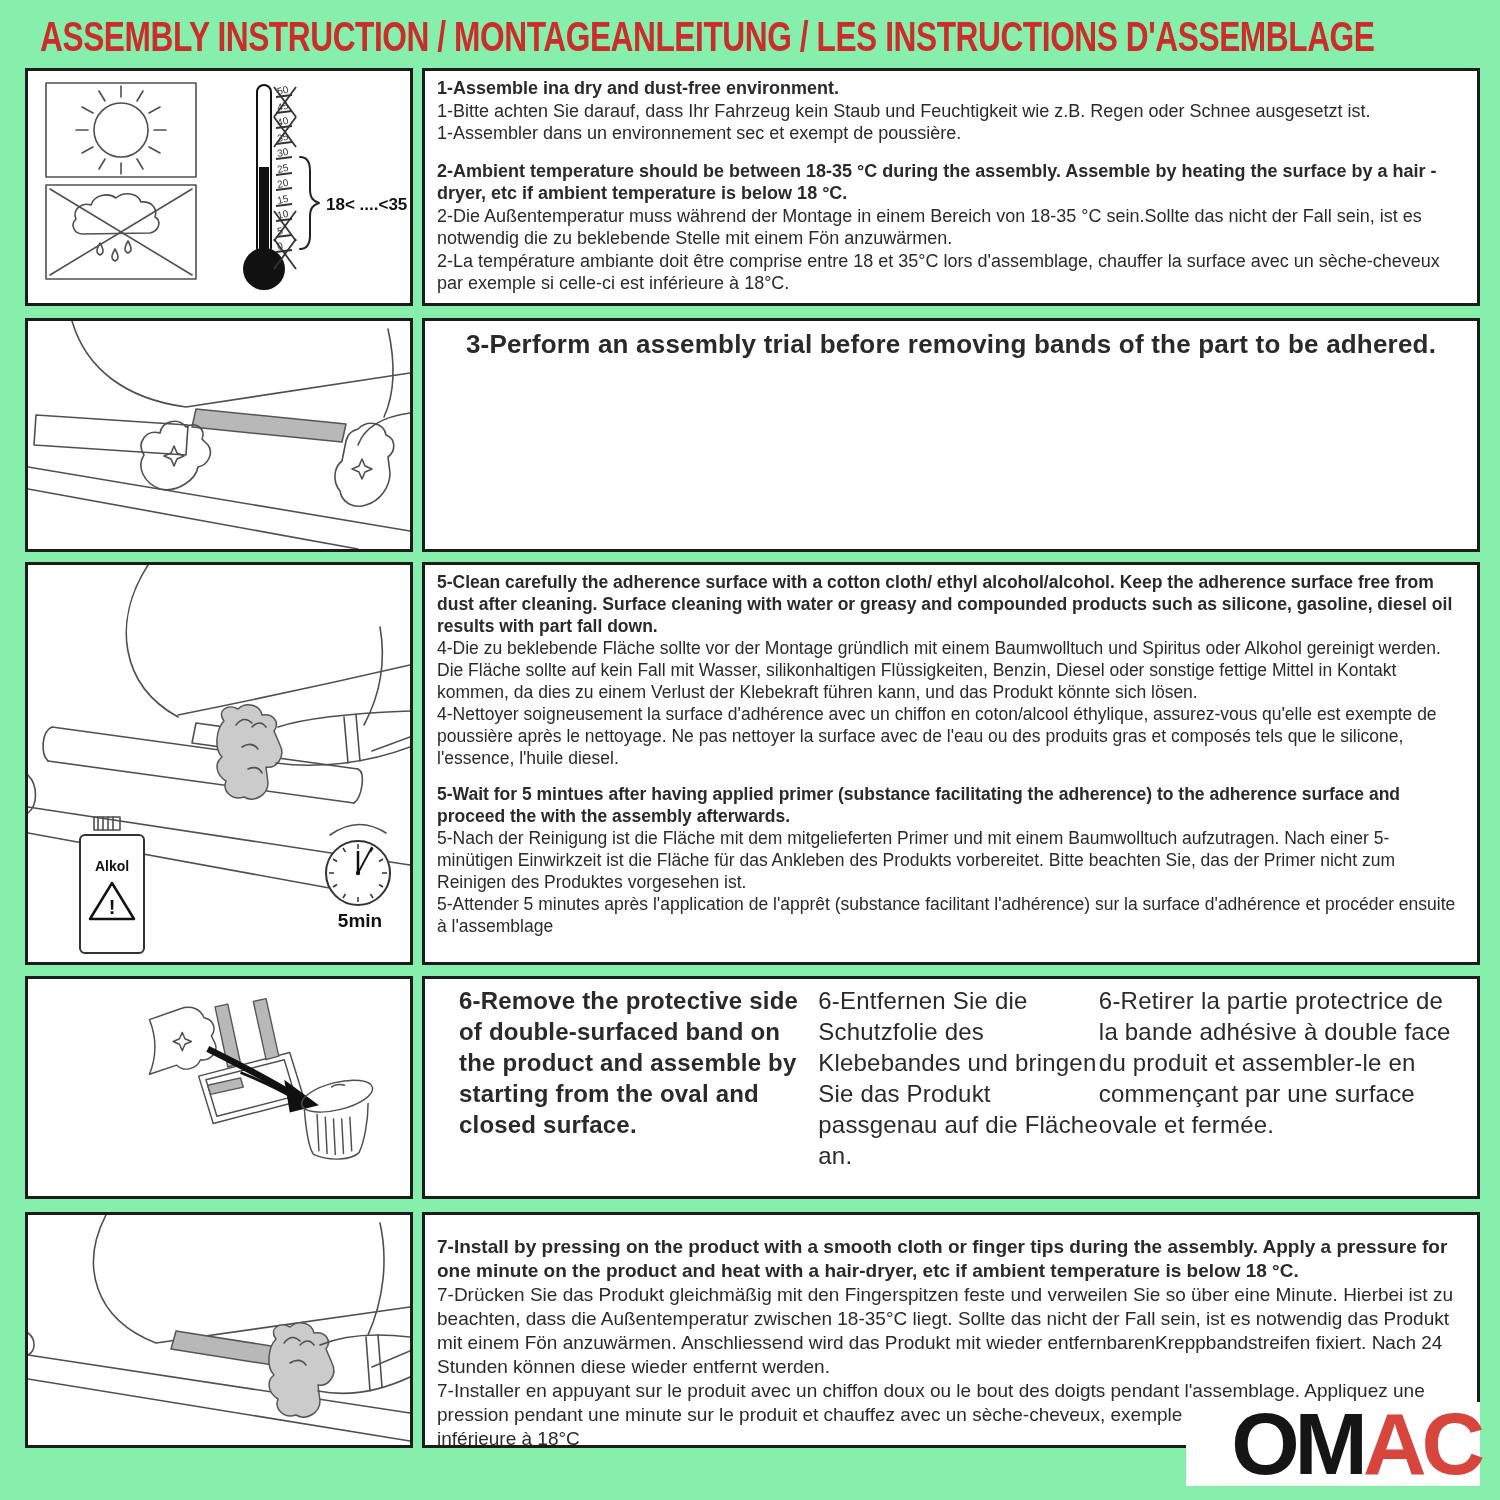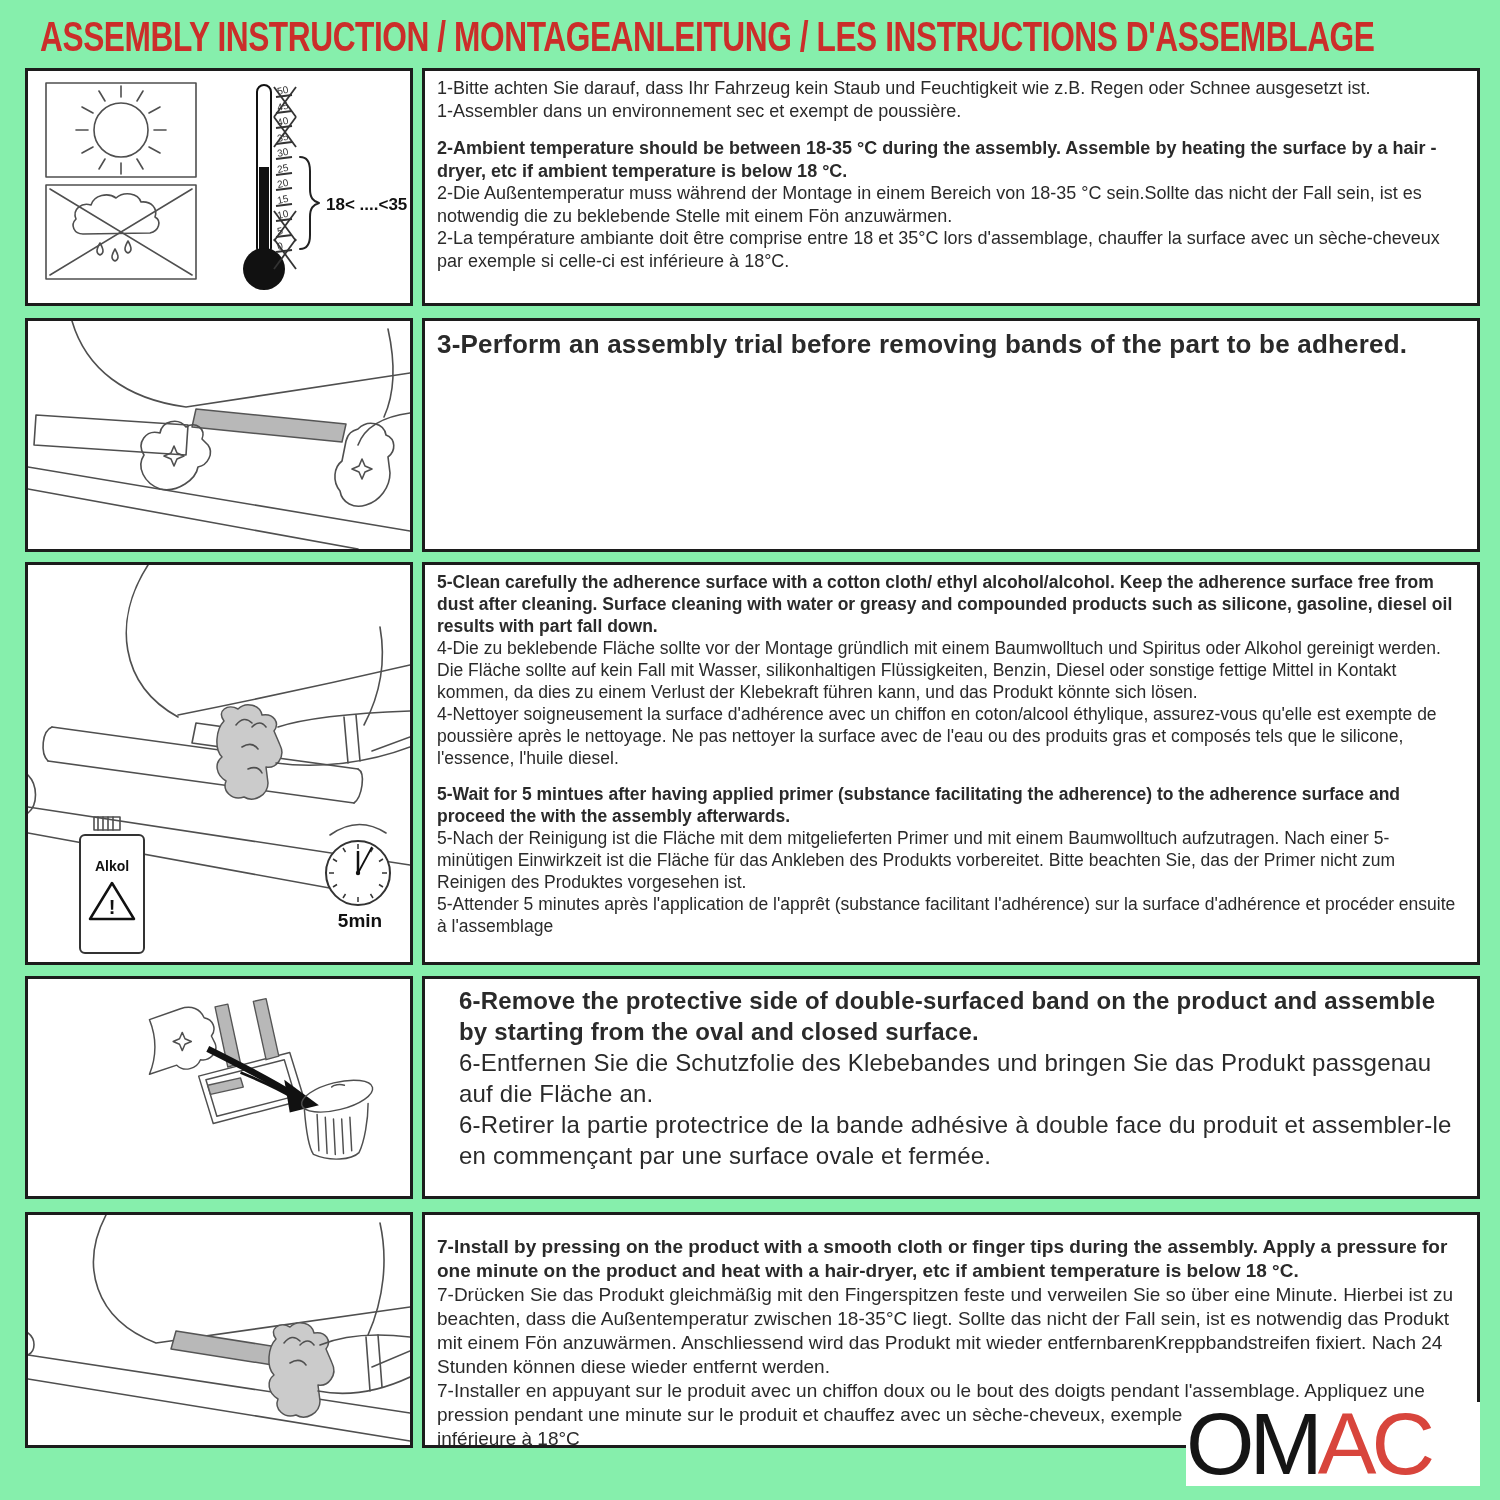--- a/index.html
+++ b/index.html
@@ -19,34 +19,34 @@
   .r5{top:1212px;height:236px;}
   .txtbox p{margin:0;color:#2a2a2a;}
   .bold{font-weight:bold;color:#111;}
   .f1{font-size:18px;line-height:22.5px;}
   .f3{font-size:17.5px;line-height:22px;}
   .f5{font-size:19px;line-height:24px;}
   .f2{font-size:26px;line-height:34px;letter-spacing:0.2px;}
   .f4{font-size:24px;line-height:31px;letter-spacing:0.2px;}
   .gap1{height:15px;}
   .gap3{height:14px;}
-  .vcenter{display:flex;flex-direction:column;}
+  .vcenter{display:flex;justify-content:center;}
   .r5pad{padding-top:20px;}
   svg{display:block;width:100%;height:100%;}
   .ln{fill:none;stroke:#4f4f4f;stroke-width:1.6;stroke-linecap:round;stroke-linejoin:round;}
   .lnd{fill:none;stroke:#222;stroke-width:2;stroke-linecap:round;stroke-linejoin:round;}
   .gfill{fill:#b8b8b8;stroke:#555;stroke-width:1.5;stroke-linejoin:round;}
   .cloth{fill:#cbcbcb;stroke:#555;stroke-width:1.5;stroke-linejoin:round;}
   .blk{fill:#111;}
   .svgtxt{fill:#111;font-family:"Liberation Sans",sans-serif;}
   .tick{fill:#333;font-size:10px;font-family:"Liberation Sans",sans-serif;}
   .xmark{stroke:#333;stroke-width:1.8;fill:none;}
   .logo{position:absolute;left:1186px;top:1402px;width:294px;height:84px;background:#fff;
-        display:flex;align-items:center;justify-content:flex-start;
-        font-weight:normal;font-size:88px;letter-spacing:-5px;line-height:1;}
+        display:flex;align-items:center;justify-content:flex-end;
+        font-weight:bold;font-size:88px;letter-spacing:-5px;line-height:1;}
   .logo .om{color:#151515;}
   .logo .ac{color:#d8453c;}
 </style>
 </head>
 <body>
 
 <div class="page">
 
   <h1 class="title"><span class="title-inner">ASSEMBLY INSTRUCTION / MONTAGEANLEITUNG / LES INSTRUCTIONS D'ASSEMBLAGE</span></h1>
 
@@ -112,20 +112,21 @@
         <line x1="246" y1="140" x2="268" y2="170" class="xmark"></line>
           <line x1="268" y1="140" x2="246" y2="170" class="xmark"></line>
         <line x1="246" y1="168" x2="268" y2="198" class="xmark"></line>
           <line x1="268" y1="168" x2="246" y2="198" class="xmark"></line>
         <path class="lnd" d="M272,86 C280,86 282,92 282,100 L282,118 C282,127 285,130 291,132 C285,134 282,137 282,146 L282,164 C282,172 280,178 272,178"></path>
       </g>
       <text x="298" y="139" class="svgtxt" font-size="17" font-weight="bold">18&lt; ....&lt;35 C</text>
     </svg>
   </div>
   <div class="box txtbox r1 f1">
+    <p class="bold">1-Assemble ina dry and dust-free environment.</p>
     <p>1-Bitte achten Sie darauf, dass Ihr Fahrzeug kein Staub und Feuchtigkeit wie z.B. Regen oder Schnee ausgesetzt ist.</p>
     <p>1-Assembler dans un environnement sec et exempt de poussière.</p>
     <div class="gap1"></div>
     <p class="bold">2-Ambient temperature should be between 18-35 °C  during the assembly. Assemble by heating the surface by a hair -dryer, etc if ambient temperature is below 18 °C.</p>
     <p>2-Die Außentemperatur muss während der Montage in einem Bereich von 18-35 °C  sein.Sollte das nicht der Fall sein, ist es notwendig die zu beklebende Stelle mit einem Fön anzuwärmen.</p>
     <p>2-La température ambiante doit être comprise entre 18 et 35°C lors d'assemblage, chauffer la surface avec un sèche-cheveux par exemple si celle-ci est inférieure à 18°C.</p>
   </div>
 
   <div class="box imgbox r2">
     <svg viewBox="0 0 382 228" preserveAspectRatio="xMidYMid meet">

